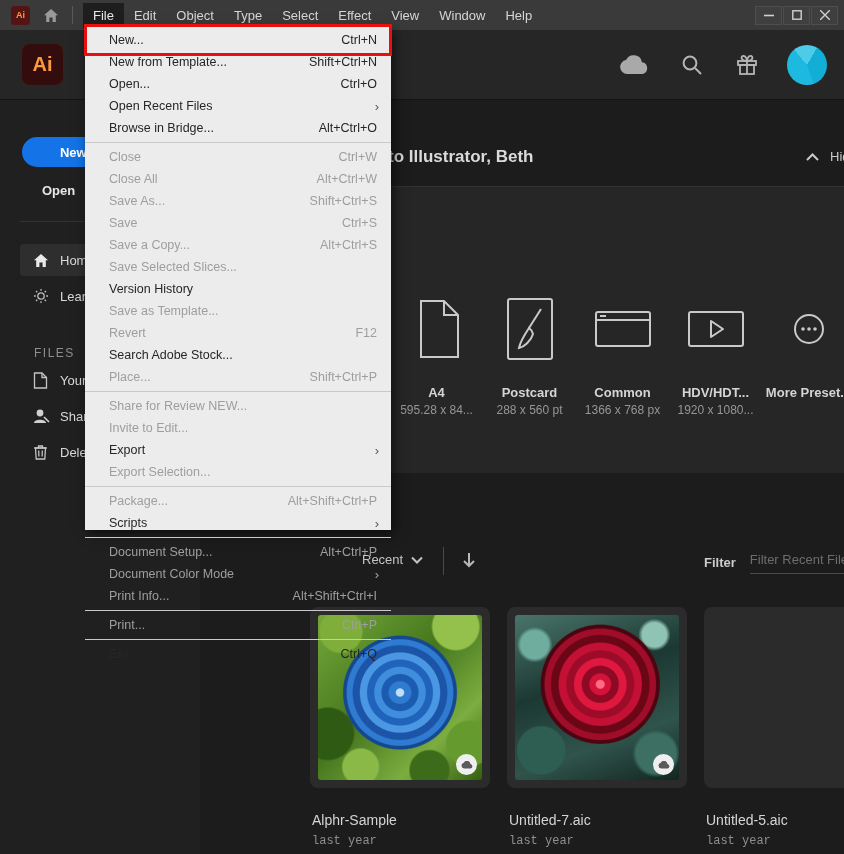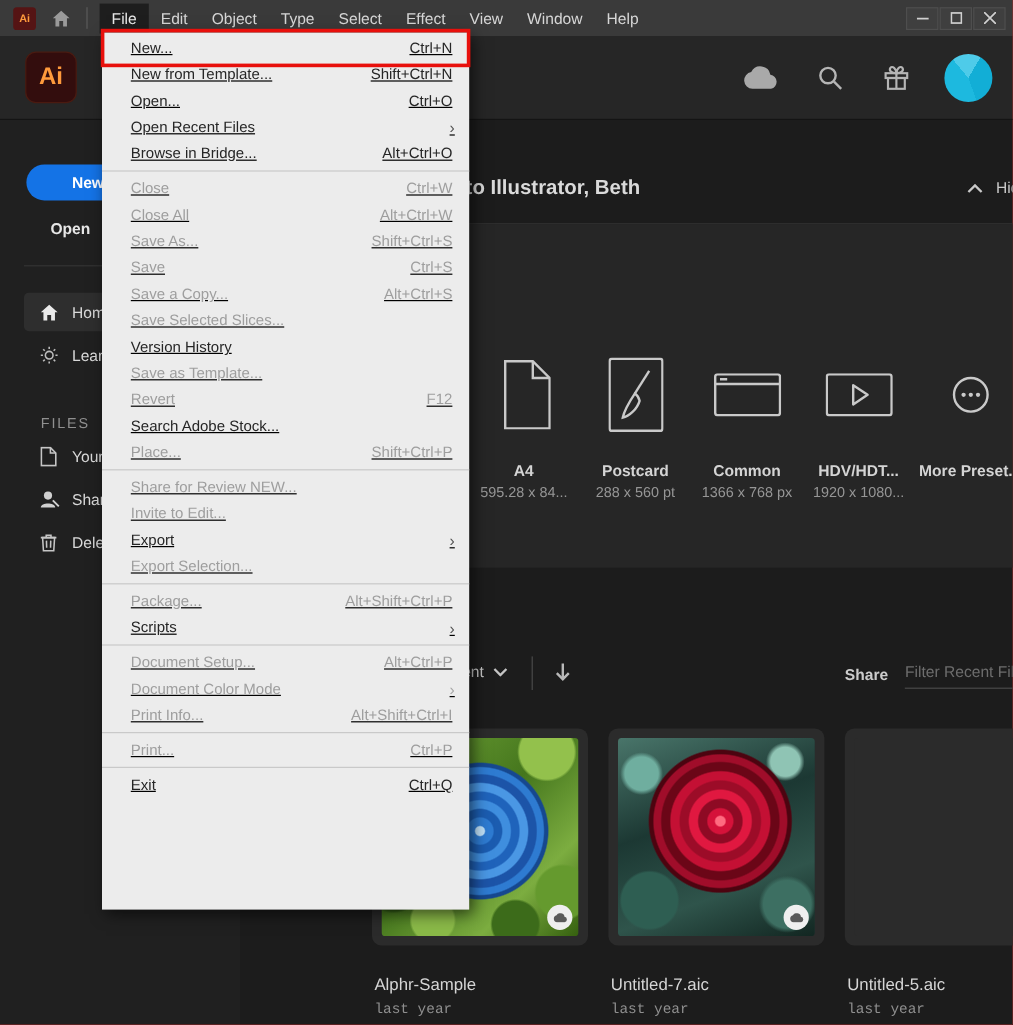--- a/index.html
+++ b/index.html
@@ -98,22 +98,22 @@
       radial-gradient(circle at 16% 82%, #2e5e52 0 12%, transparent 13%),
       radial-gradient(circle at 86% 84%, #3d6f62 0 10%, transparent 12%),
       linear-gradient(160deg, #49756a, #1c3833 40%, #2f544b 72%, #122621);
   }
   .sync-badge { position:absolute; right:5px; bottom:5px; width:21px; height:21px; border-radius:50%;
                 background:#efefef; display:flex; align-items:center; justify-content:center; }
   .rf-name { margin:24px 0 0 2px; color:#d5d5d5; font-size:14px; }
   .rf-date { margin:6px 0 0 2px; color:#8f8f8f; font-size:12px;font-family:Liberation Mono, monospace; }
 
   
-  .menu-panel { position:absolute; left:85px; top:27px; width:306px; height:731px; background:#ececec;
-                box-shadow: 3px 4px 12px rgba(0,0,0,.6); z-index:50; padding-top:2px;text-decoration:underline; }
+  .menu-panel { position:absolute; left:85px; top:27px; width:306px; height:503px; background:#ececec;
+                box-shadow: 3px 4px 12px rgba(0,0,0,.6); z-index:50; padding-top:2px; }
   .mi { height:22px; display:flex; align-items:center; font-size:12.5px; color:#262626; }
   .mi-label { margin-left:24px; flex:1; }
   .mi-short { margin-right:14px; }
   .mi-arrow { margin-right:12px; color:#555; font-size:13px; }
   .mi.dis { color:#9e9e9e; }
   .mi.dis .mi-arrow { color:#a8a8a8; }
   .msep { height:1px; background:#c9c9c9; margin:3px 0; }
   .annotation-box { position:absolute; left:84px; top:24px; width:308px; height:32px;
                     border:3px solid #e8100c; z-index:60; pointer-events:none; }
 
@@ -332,21 +332,21 @@
         </svg>
     </div>
     <span class="tb2-sep"></span>
     <span class="dl-arrow">
       <svg width="14" height="16" viewBox="0 0 14 16" fill="none" stroke="#b8b8b8" stroke-width="2">
           <line x1="7" y1="1" x2="7" y2="13"></line>
           <polyline points="2,9 7,14 12,9"></polyline>
         </svg>
     </span>
     <div class="filter-wrap">
-      <span class="filter-label">Share</span>
+      <span class="filter-label">Filter</span>
       <input class="filter-input" type="text" placeholder="Filter Recent Files" style="">
     </div>
 
     <div class="recent-grid">
       <div class="rf-card">
         <div class="rf-thumbbox">
           <div class="rf-thumb blue-rose">
             <span class="sync-badge">
               <svg width="12" height="8" viewBox="0 0 12 8">
                   <path d="M3.2 7.6 a3 3 0 0 1 -0.4 -5.9 A3.5 3.5 0 0 1 9.4 2.9 a2.4 2.4 0 0 1 0.2 4.7 Z" fill="#5a5a5a"></path>

